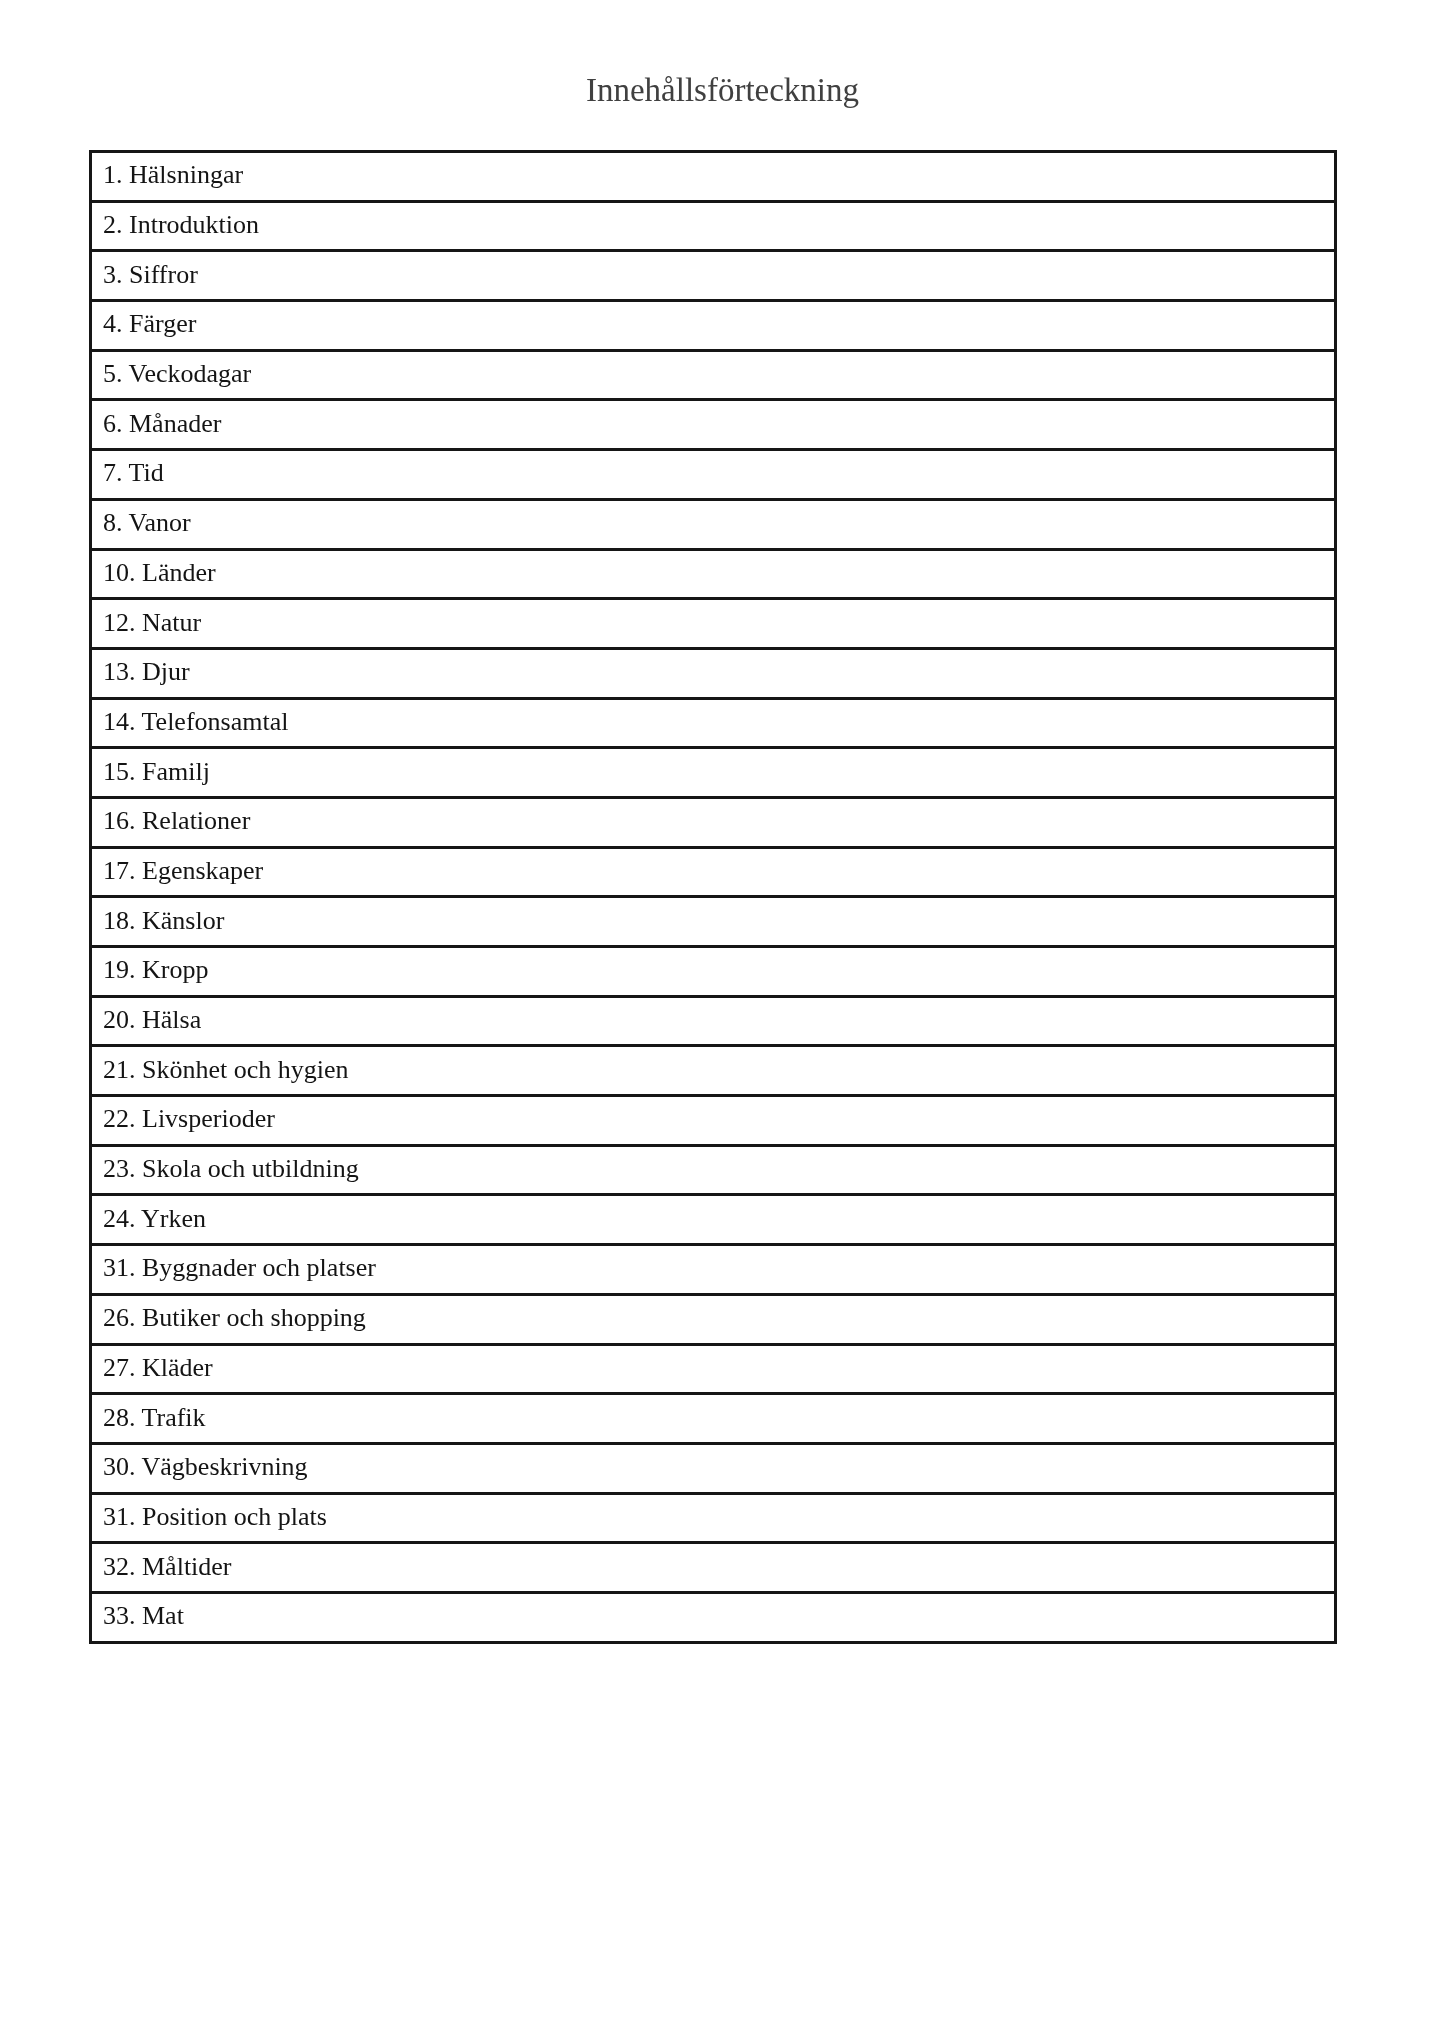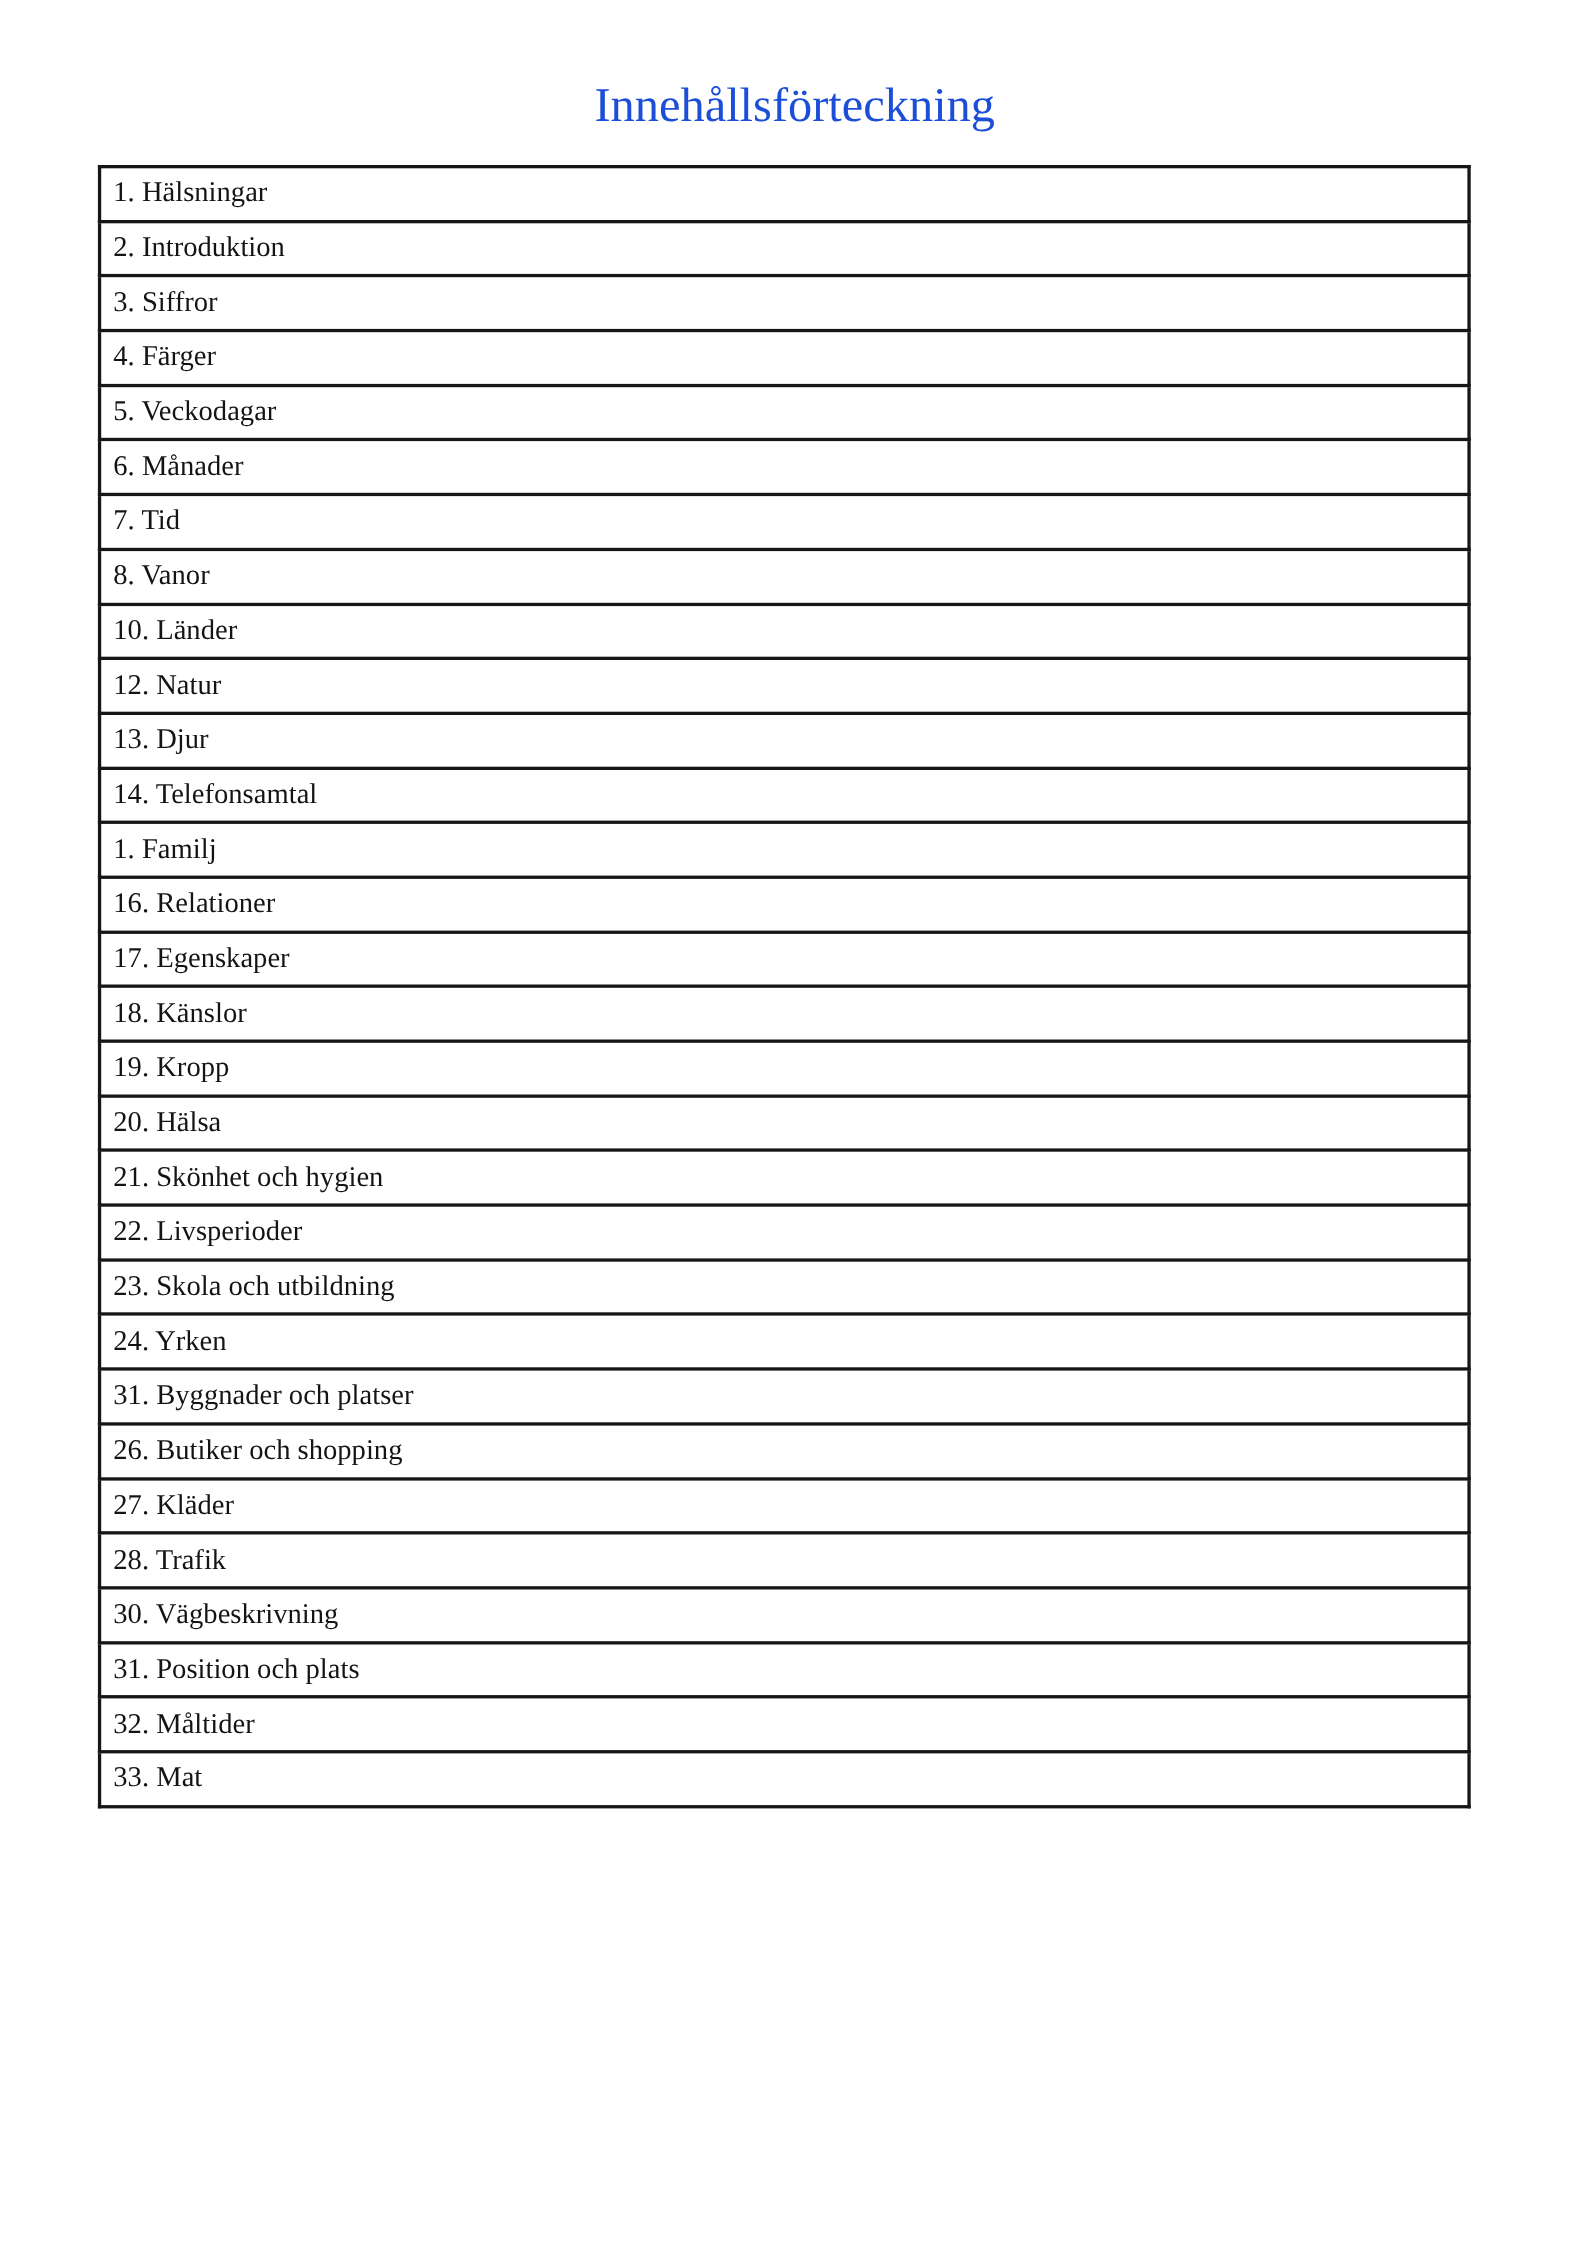--- a/index.html
+++ b/index.html
@@ -15,26 +15,26 @@
     font-family: "Liberation Serif", "DejaVu Serif", serif;
     color: #141414;
     overflow: hidden;
   }
   .doc-title {
     position: absolute;
     top: 72px;
     left: 0;
     width: 100%;
     text-align: center;
-    font-size: 44px;
+    font-size: 33px;
     font-weight: normal;
     line-height: 1.1;
     margin: 0;
     letter-spacing: 0px;
-    color: #1d4ed8;
+    color: #404040;
   }
   table.toc {
     position: absolute;
     top: 150px;
     left: 89px;
     width: 1248px;
     border-collapse: collapse;
     table-layout: fixed;
   }
   table.toc td {
@@ -101,21 +101,21 @@
 
   <tr>
     <td>13. Djur</td>
   </tr>
 
   <tr>
     <td>14. Telefonsamtal</td>
   </tr>
 
   <tr>
-    <td>1. Familj</td>
+    <td>15. Familj</td>
   </tr>
 
   <tr>
     <td>16. Relationer</td>
   </tr>
 
   <tr>
     <td>17. Egenskaper</td>
   </tr>
 

